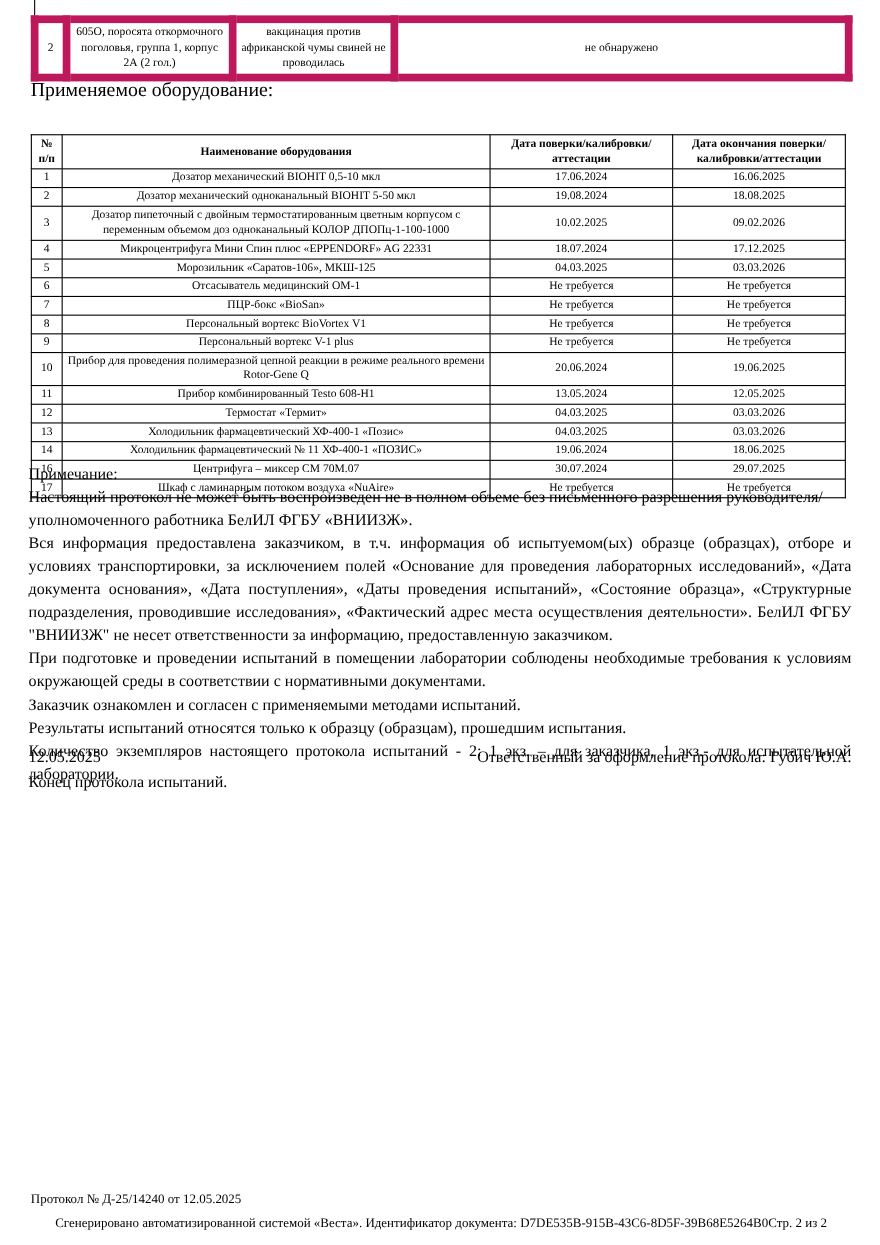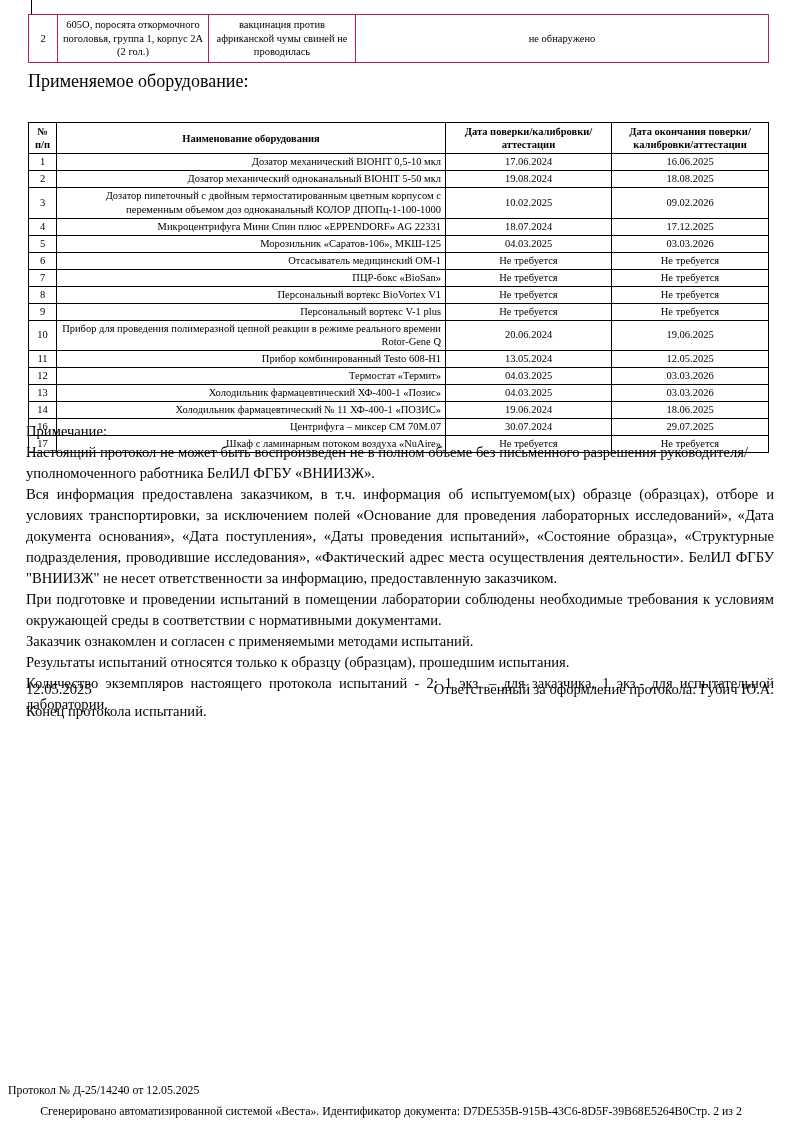--- a/index.html
+++ b/index.html
@@ -16,21 +16,21 @@
   
   .cont-stub { position:absolute; left:31px; top:0; height:14px; width:0; border-left:1px solid #000; }
 
   
   .top-table {
     position:absolute; left:28px; top:14px; width:740px;
     border-collapse:collapse; table-layout:fixed;
     font-size:10.5px; line-height:1.32;
   }
   .top-table td {
-    border:1px solid #be185d; text-align:center; vertical-align:middle;
+    border:7px solid #be185d; text-align:center; vertical-align:middle;
     padding:2px 4px; height:48px;
   }
   .top-table .c1 { width:29px; }
   .top-table .c2 { width:151px; }
   .top-table .c3 { width:147px; }
   .top-table .c4 { width:413px; }
 
   .equip-title {
     position:absolute; left:28px; top:71px;
     font-size:18px;
@@ -43,41 +43,41 @@
   }
   .equip-table th, .equip-table td {
     border:1px solid #000; vertical-align:middle; padding:1px 4px;
   }
   .equip-table th { font-weight:bold; text-align:center; line-height:1.25; padding:2px 3px; }
   .equip-table col.col-num  { width:28px; }
   .equip-table col.col-name { width:389px; }
   .equip-table col.col-d1   { width:166px; }
   .equip-table col.col-d2   { width:157px; }
   .equip-table td { text-align:center; height:17px; }
-  .equip-table td:nth-child(2) { text-align:right; }
+  .equip-table td:nth-child(2) { text-align:center; }
 
   .notes {
     position:absolute; left:26px; top:421px; width:748px;
     font-size:14.6px; line-height:1.44;
   }
   .notes p { margin:0; }
   .p-just { text-align:justify; }
 
   .sign-row {
     position:absolute; left:26px; top:681px; width:748px;
     font-size:14.6px;
     display:flex; justify-content:space-between;
   }
   .end-line {
     position:absolute; left:26px; top:703px;
     font-size:14.6px;
   }
 
   .footer {
-    position:absolute; left:8px; right:26px; bottom:10px;
+    position:absolute; left:28px; right:26px; bottom:10px;
     font-size:11.8px; line-height:1.8;
   }
   .footer .line2 { display:flex; justify-content:center; }
 </style>
 </head>
 <body>
 
 <div class="page">
 
   <div class="cont-stub"></div>

